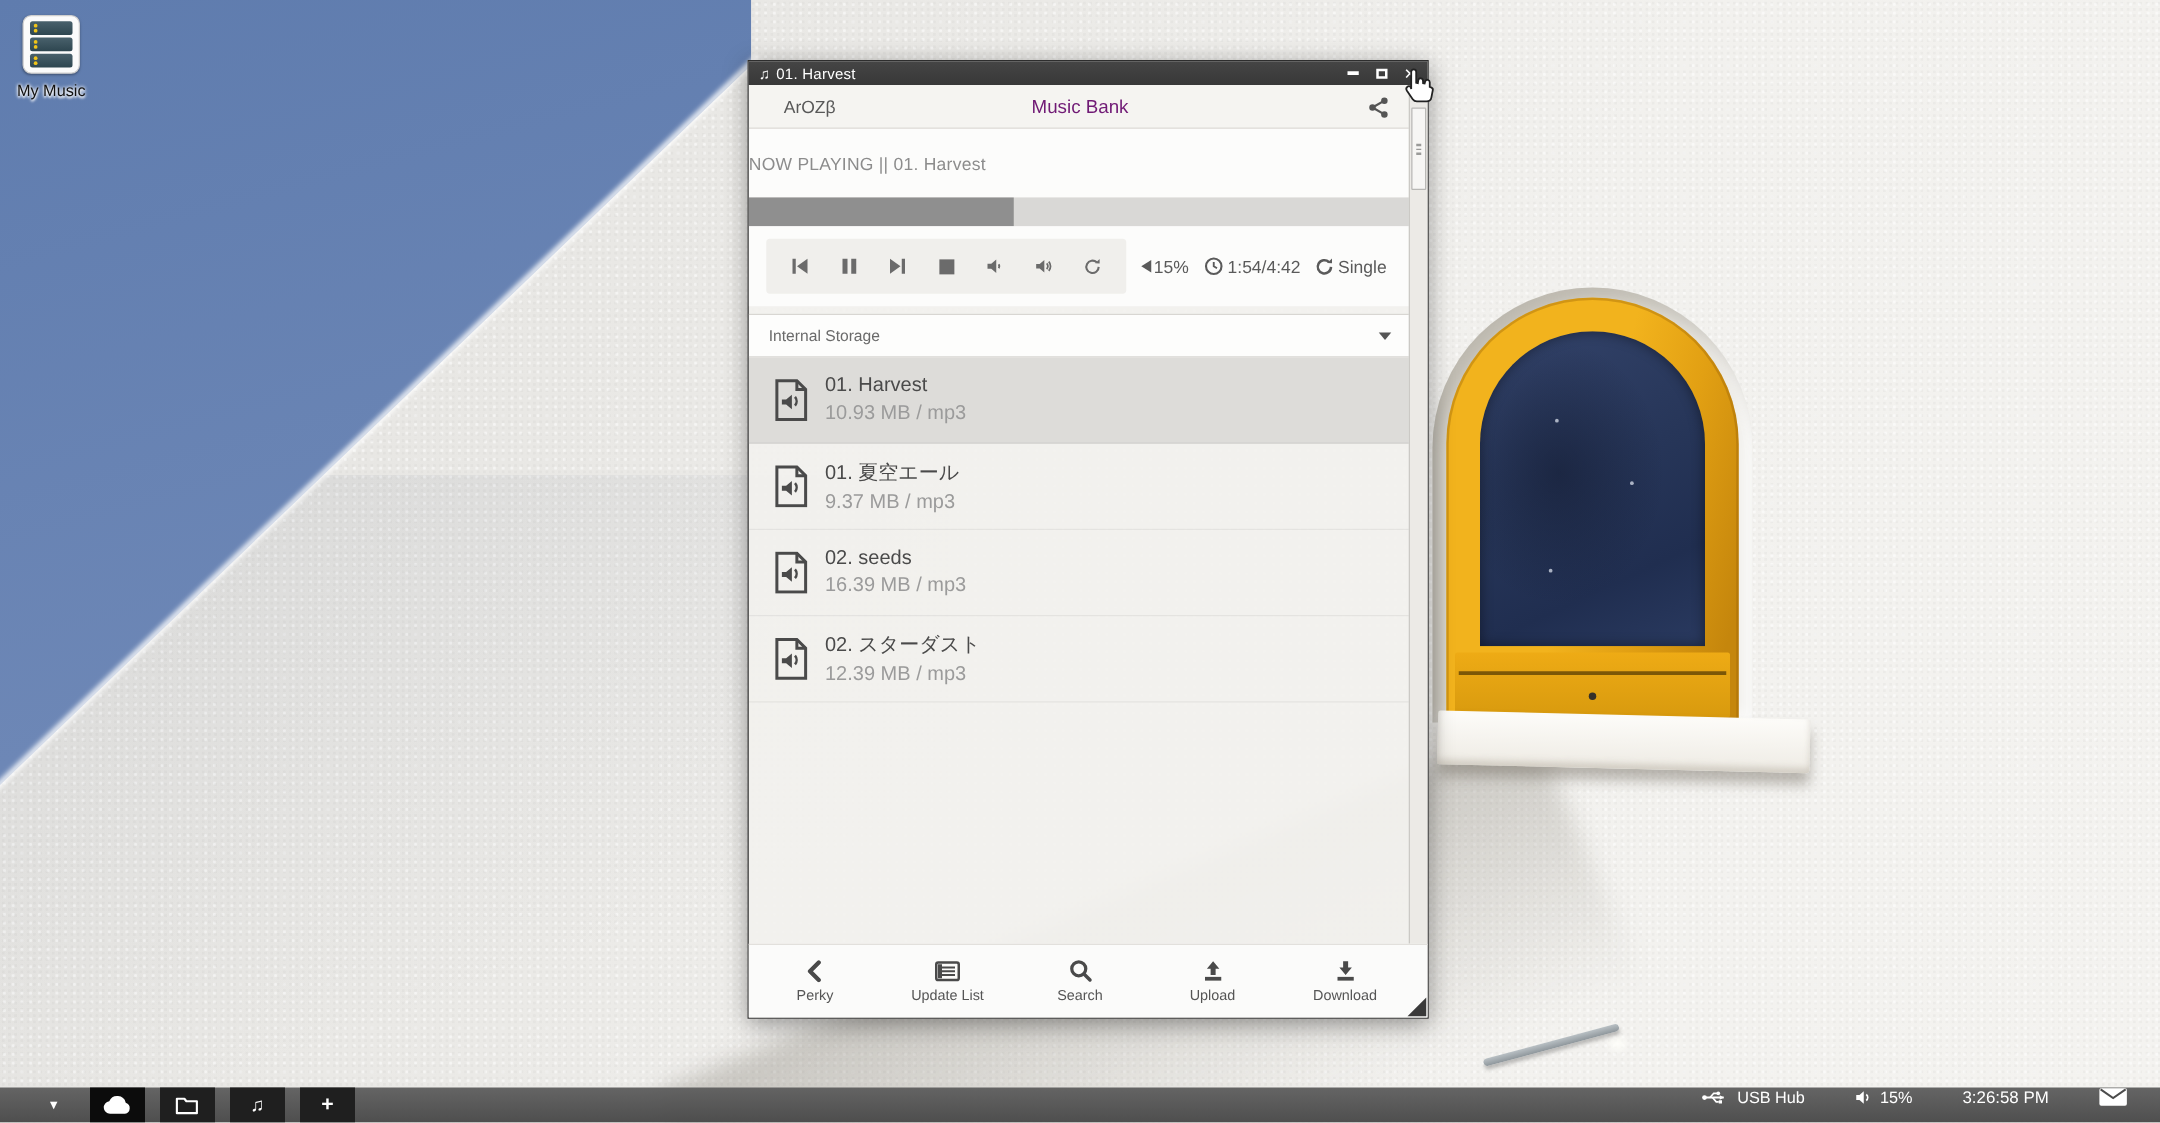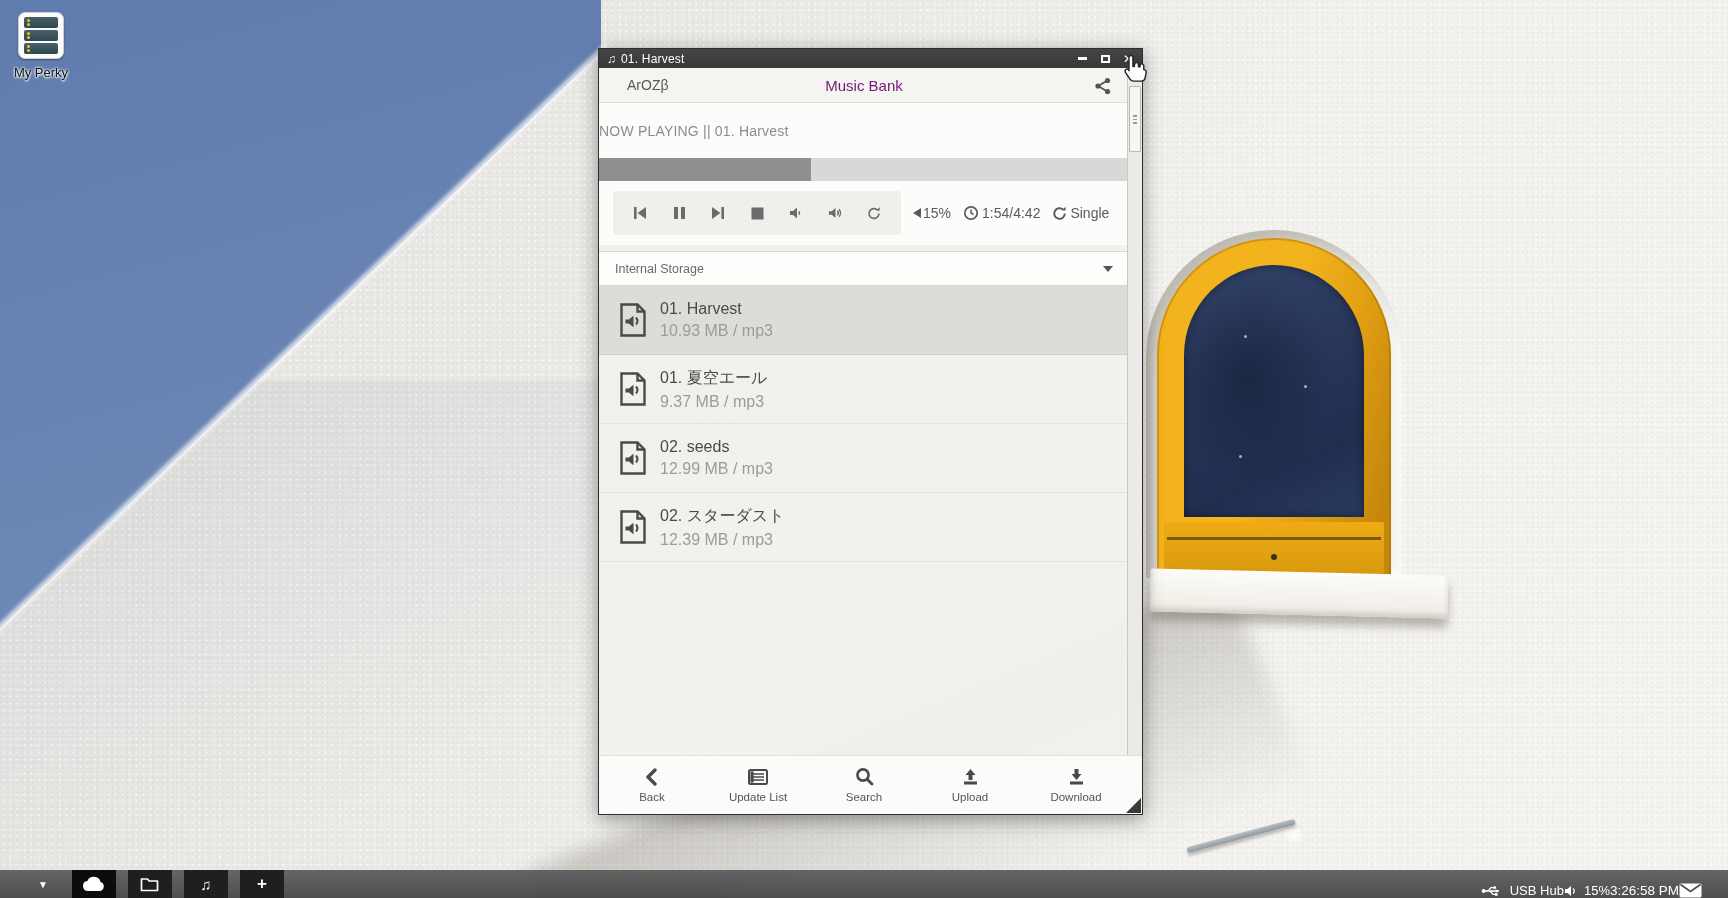--- a/index.html
+++ b/index.html
@@ -140,21 +140,21 @@
   
   .taskbar { position:absolute; left:0; bottom:0; width:1728px; height:28px;
     background:linear-gradient(rgba(95,95,95,0.96), rgba(72,72,72,0.96)); display:flex; align-items:center; z-index:20; }
   .tb-caret { color:#fff; font-size:10px; margin:0 0 0 38px; cursor:pointer; }
   .tiles { display:flex; gap:12px; margin-left:24px; height:100%; }
   .tile { width:44px; height:100%; display:flex; align-items:center; justify-content:center;
     background:#1f1f1f; cursor:pointer; }
   .tile.active { background:#0c0c0c; }
   .tile .mnote { color:#fff; font-size:15px; }
   .tile .plus { color:#fff; font-size:17px; font-weight:bold; }
-  .tb-right { position:absolute; right:26px; top:0; height:100%; display:flex; align-items:flex-end; 
+  .tb-right { position:absolute; right:26px; top:0; height:100%; display:flex; align-items:flex-start; gap:40px;
     color:#fff; font-size:13px; }
   .tb-right .grp { display:flex; align-items:center; gap:7px; cursor:pointer; }
   .tb-clock { font-size:13.5px; }
 
   
   .cursor { position:absolute; left:1121px; top:53px; z-index:40; pointer-events:none; }
 </style>
 </head>
 <body>
 
@@ -181,21 +181,21 @@
   <div class="wall-stick-hole"></div>
   <div class="wall-stick"></div>
 </div>
 
 <div class="desktop-icon">
   <div class="host-box">
     <div class="host-bar"></div>
     <div class="host-bar"></div>
     <div class="host-bar"></div>
   </div>
-  <div class="icon-label">My Perky</div>
+  <div class="icon-label">My Music</div>
 </div>
 
 <div class="app-window">
 
   <div class="titlebar">
     <span class="note">♫</span>
     <span class="tb-title">01. Harvest</span>
     <span class="tb-btn">
         <span class="glyph-min"></span>
       </span>
@@ -332,21 +332,21 @@
 
         <div class="track">
           <svg class="t-icon" viewBox="0 0 28 34">
               <path d="M2.5 1.5 h16 l7 7 v24 h-23 Z" fill="none" stroke="#4a4a4a" stroke-width="2.4"></path>
               <path d="M18.5 1.5 v7 h7" fill="none" stroke="#4a4a4a" stroke-width="2.4"></path>
               <path d="M6.5 16.5 h3.4 l4.6-3.8 v11.6 l-4.6-3.8 H6.5 Z" fill="#4a4a4a"></path>
               <path d="M17 14.5 a5.4 5.4 0 0 1 0 7" stroke="#4a4a4a" stroke-width="2" fill="none"></path>
             </svg>
           <div class="t-text">
             <div class="t-title">02. seeds</div>
-            <div class="t-meta">12.99 MB / mp3</div>
+            <div class="t-meta">16.39 MB / mp3</div>
           </div>
         </div>
 
         <div class="track">
           <svg class="t-icon" viewBox="0 0 28 34">
               <path d="M2.5 1.5 h16 l7 7 v24 h-23 Z" fill="none" stroke="#4a4a4a" stroke-width="2.4"></path>
               <path d="M18.5 1.5 v7 h7" fill="none" stroke="#4a4a4a" stroke-width="2.4"></path>
               <path d="M6.5 16.5 h3.4 l4.6-3.8 v11.6 l-4.6-3.8 H6.5 Z" fill="#4a4a4a"></path>
               <path d="M17 14.5 a5.4 5.4 0 0 1 0 7" stroke="#4a4a4a" stroke-width="2" fill="none"></path>
             </svg>
@@ -368,21 +368,21 @@
             <div></div>
           </div>
       </div>
     </div>
 
     <div class="bottom-toolbar">
       <div class="tool-item">
         <svg width="18" height="18" viewBox="0 0 18 18">
             <path d="M12 2 L5 9 L12 16" fill="none" stroke="#4a4a4a" stroke-width="3.4" stroke-linecap="round" stroke-linejoin="round"></path>
           </svg>
-        <span class="lbl">Back</span>
+        <span class="lbl">Perky</span>
       </div>
       <div class="tool-item">
         <svg width="20" height="18" viewBox="0 0 20 18">
             <rect x="1" y="2" width="18" height="14" rx="1.5" fill="none" stroke="#4a4a4a" stroke-width="2"></rect>
             <path d="M4 6 h12 M4 9 h12 M4 12 h12" stroke="#4a4a4a" stroke-width="1.6"></path>
             <rect x="2.4" y="3.4" width="3.2" height="11.2" fill="#4a4a4a"></rect>
           </svg>
         <span class="lbl">Update List</span>
       </div>
       <div class="tool-item">

